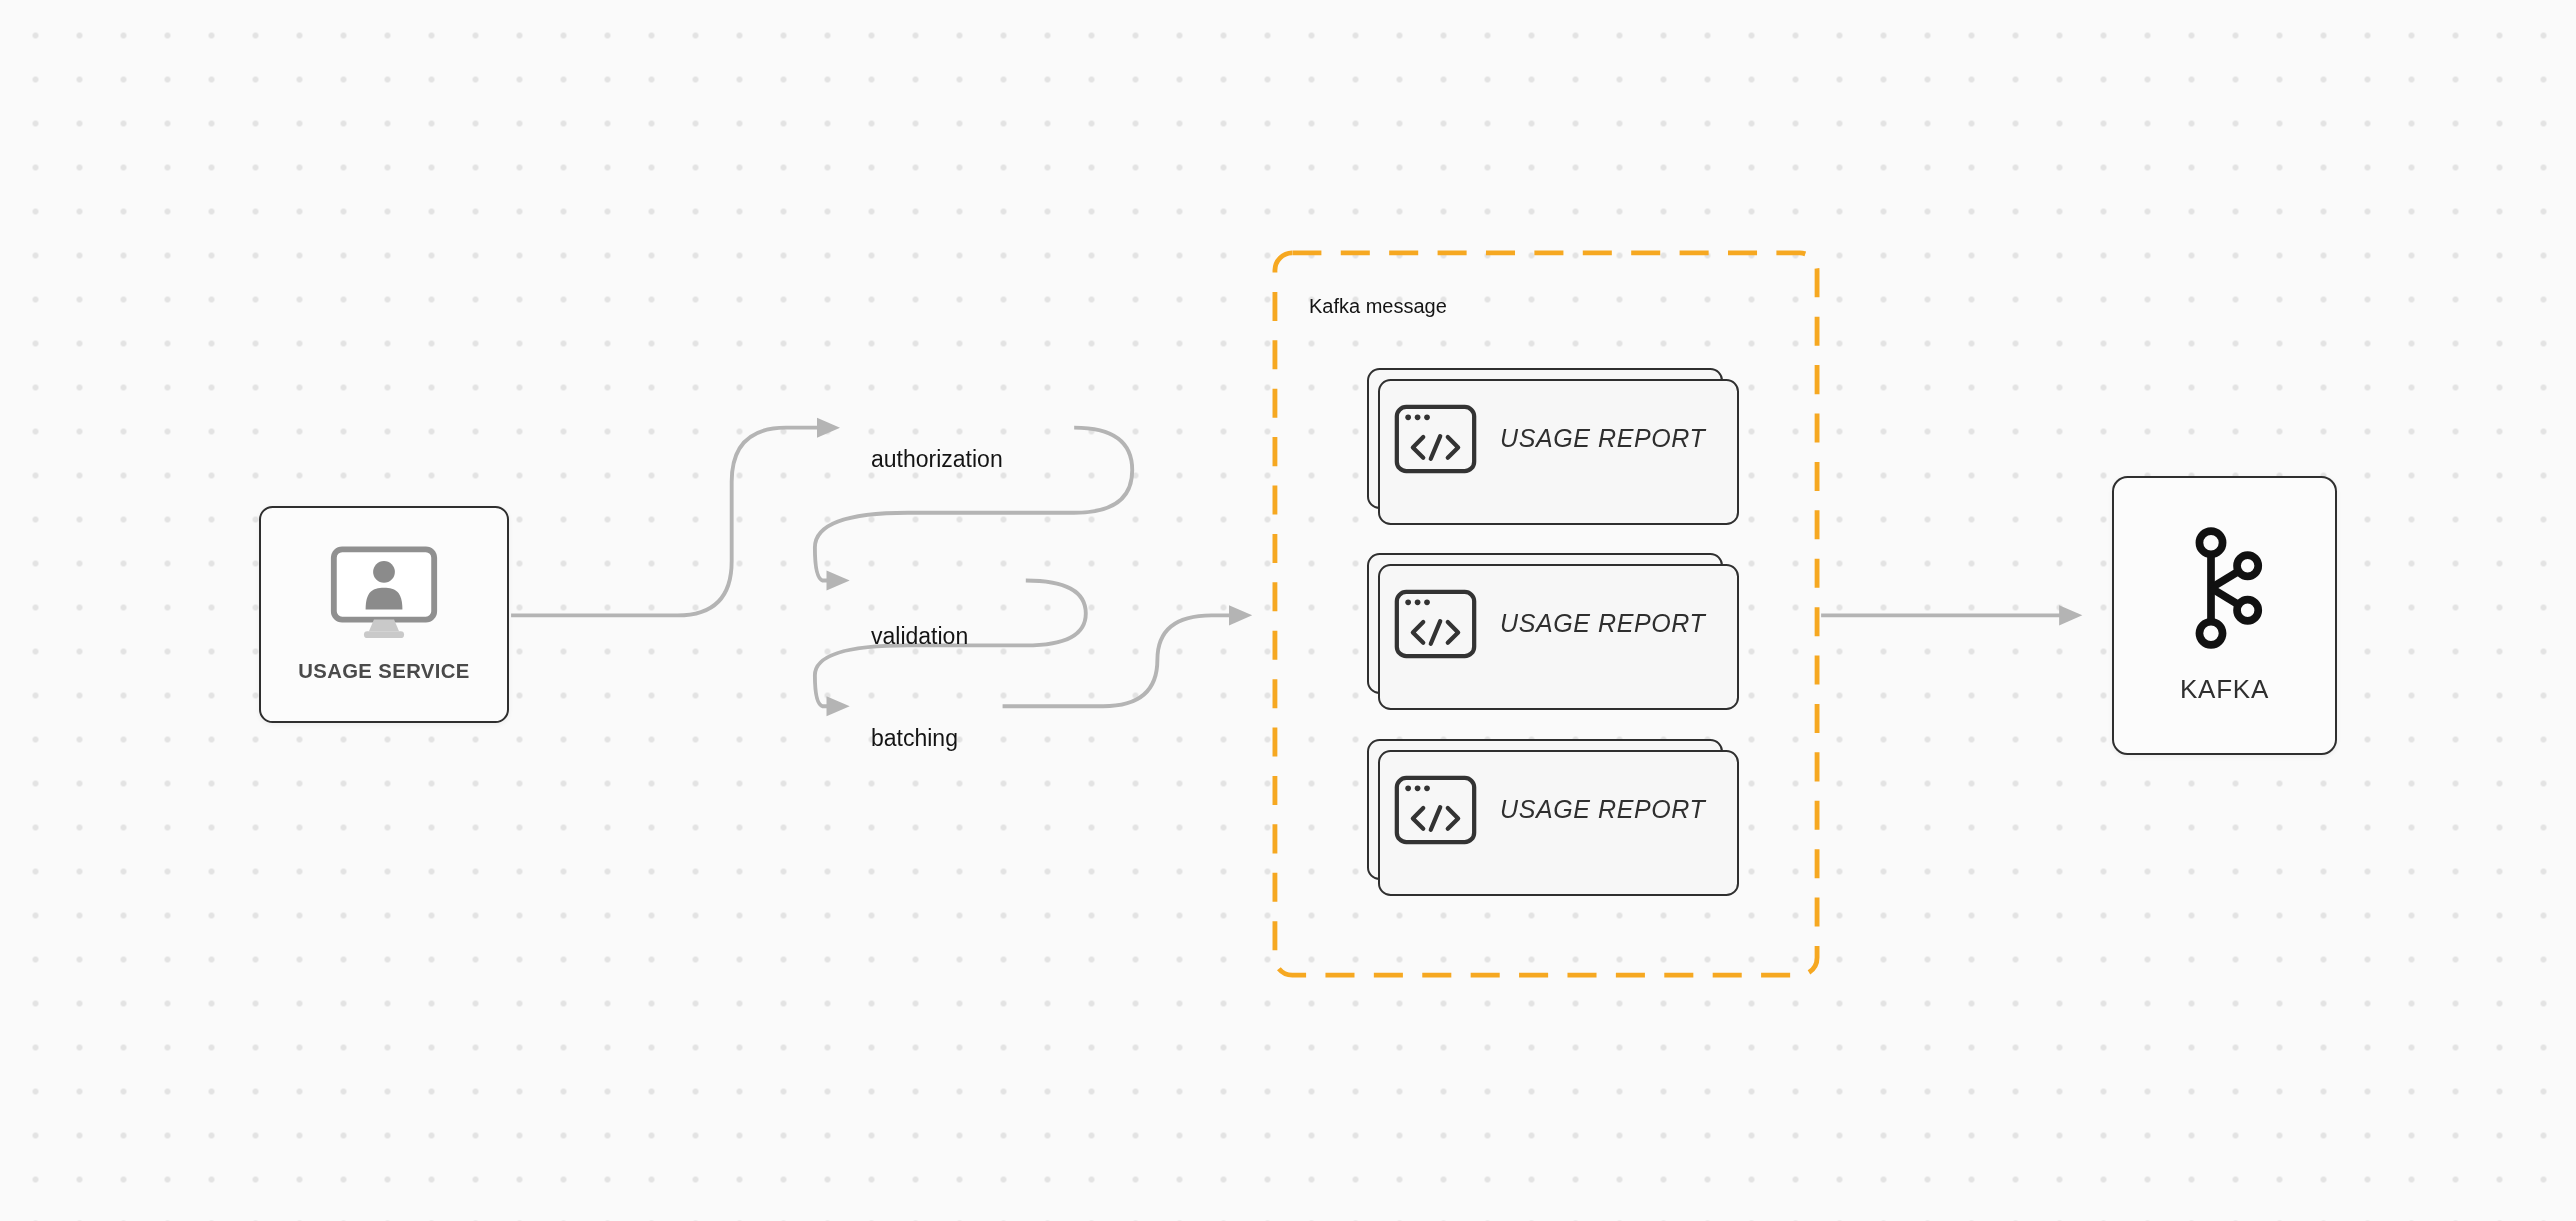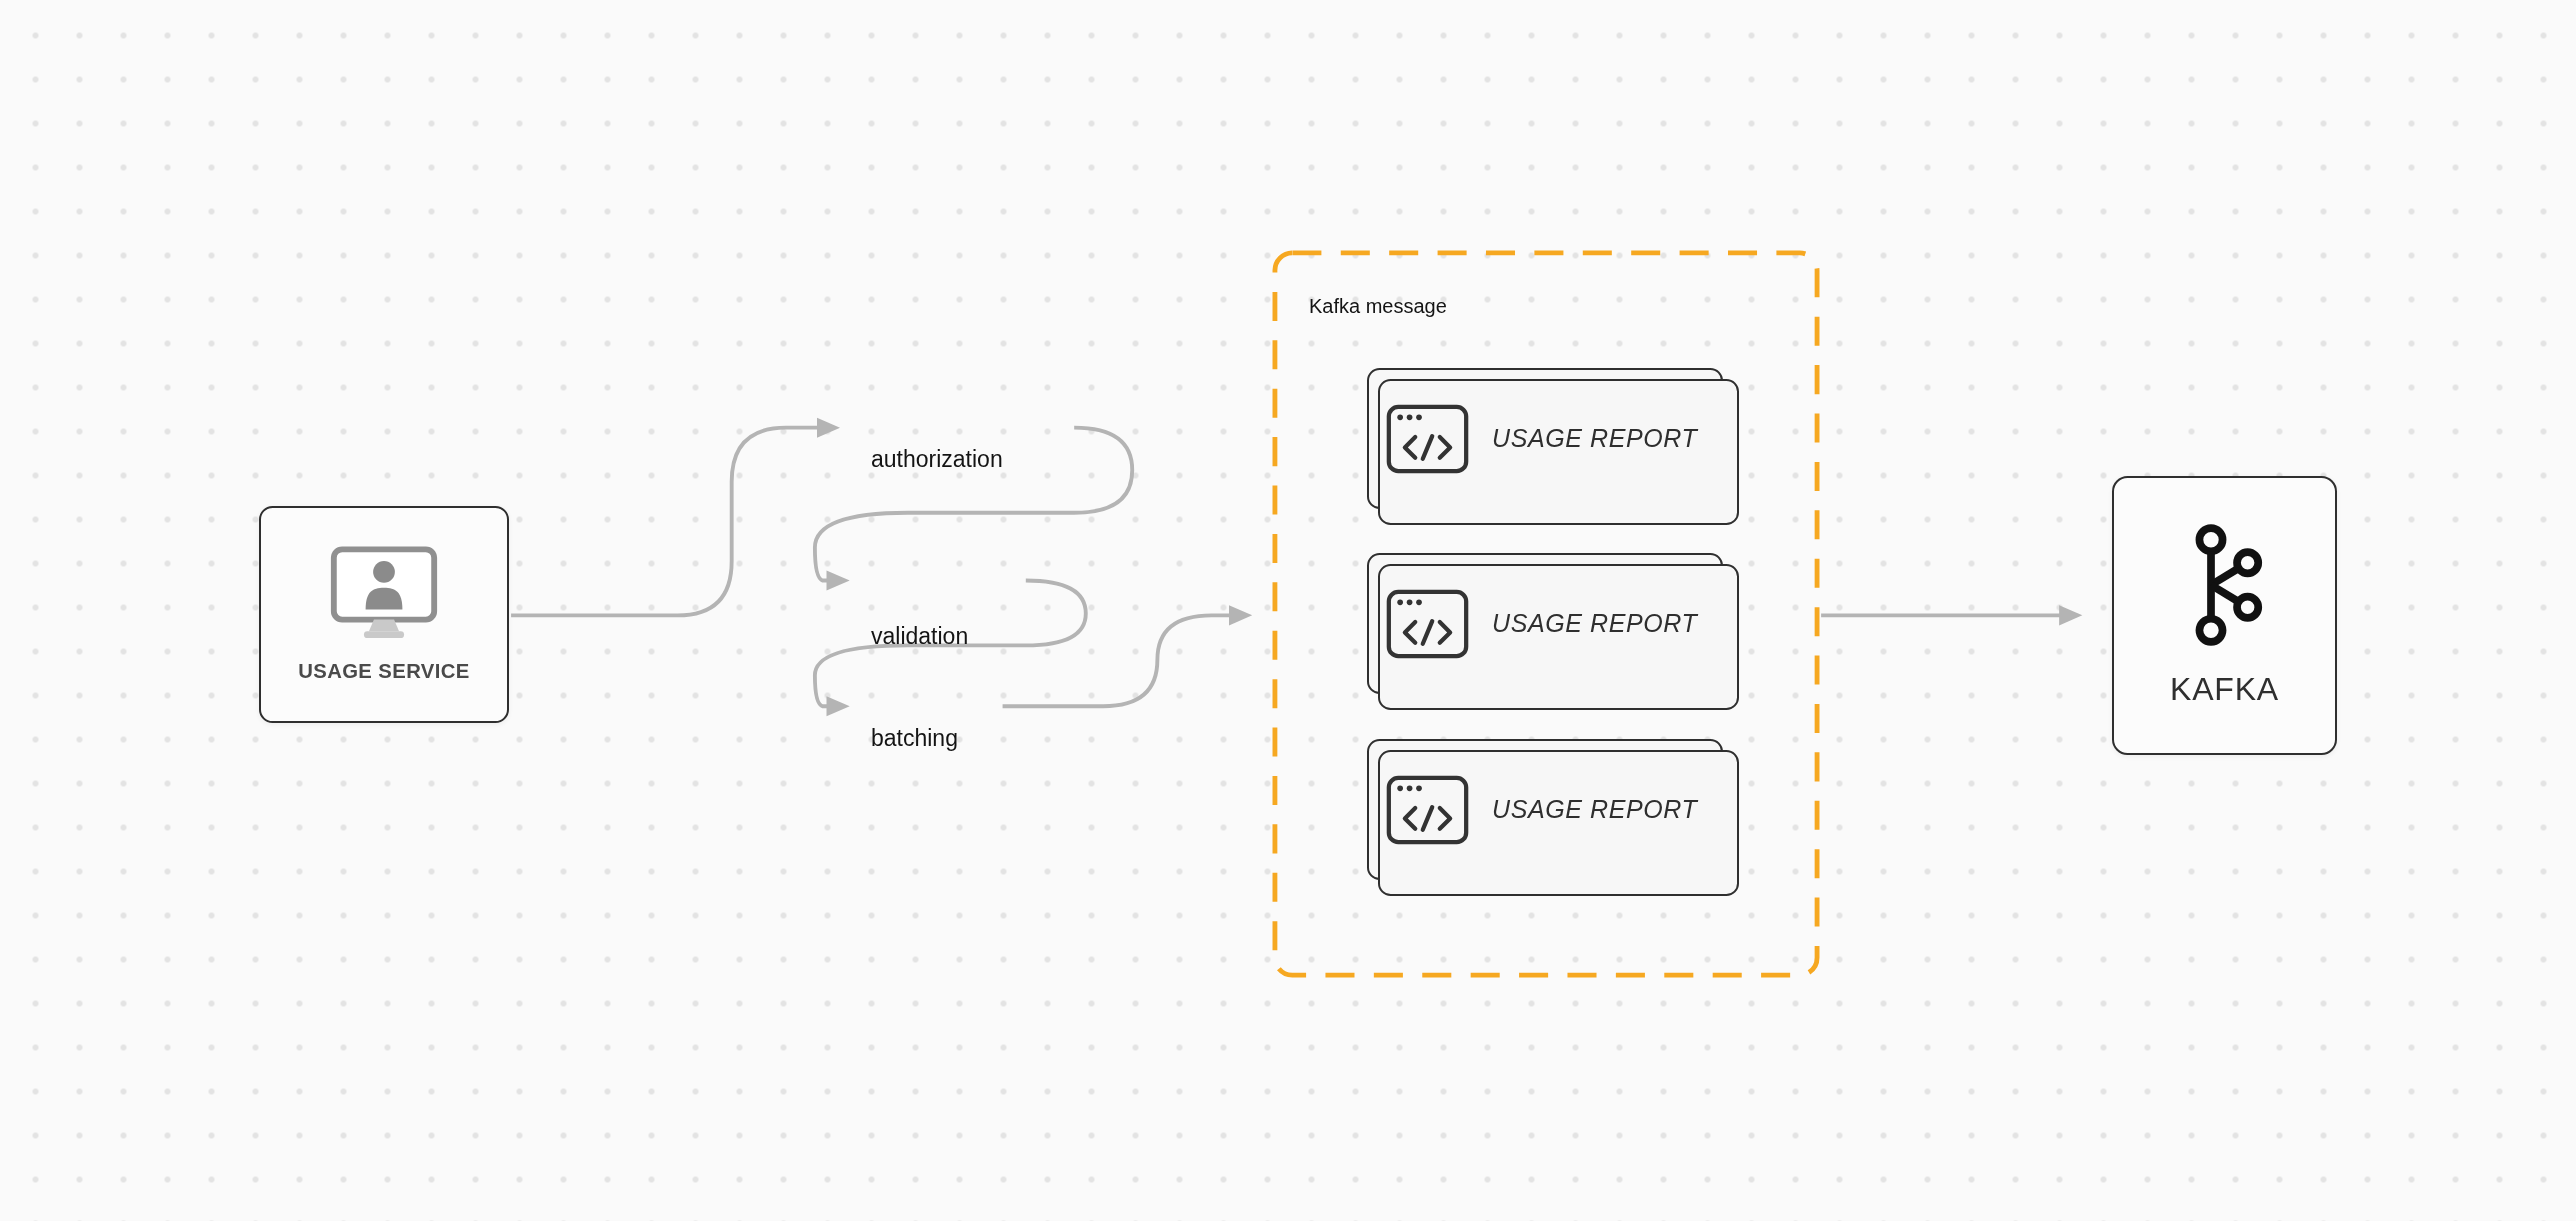--- a/index.html
+++ b/index.html
@@ -26,21 +26,21 @@
     display: flex;
     flex-direction: column;
     align-items: center;
     justify-content: center;
     box-shadow: 0 1.9px 5.8px rgba(0,0,0,0.05);
   }
   #usage-service { left: 259px; top: 506px; width: 250px; height: 217px; border-radius: 13.5px; gap: 17.4px; font-weight: bold; }
   #usage-service .node-label { font-size: 20.3px; color: #4a4a4a; letter-spacing: 0.4px; }
 
   #kafka-node { left: 2112px; top: 476px; width: 225px; height: 279px; border-radius: 15.5px; gap: 25px; }
-  #kafka-node .node-label { font-size: 32px; color: #2f2f2f; letter-spacing: 0.8px; }
+  #kafka-node .node-label { font-size: 26px; color: #2f2f2f; letter-spacing: 0.8px; }
 
   .step {
     position: absolute;
     font-size: 23px;
     font-weight: 400;
     color: #141414;
     transform: translateY(-50%);
     white-space: nowrap;
     margin-top: 32px;
   }
@@ -63,21 +63,21 @@
     position: absolute;
     left: 95px;
     width: 356px;
     height: 141px;
     background: #f7f7f7;
     border: 2.9px solid #2f2f2f;
     border-radius: 12.6px;
     display: flex;
     align-items: center;
     gap: 23px;
-    padding-left: 17px;
+    padding-left: 25px;
     z-index: 0;
   }
   .report-card::before {
     content: "";
     position: absolute;
     z-index: -1;
     left: 8.7px;
     top: 8.7px;
     width: calc(100% + 5.8px);
     height: calc(100% + 5.8px);

